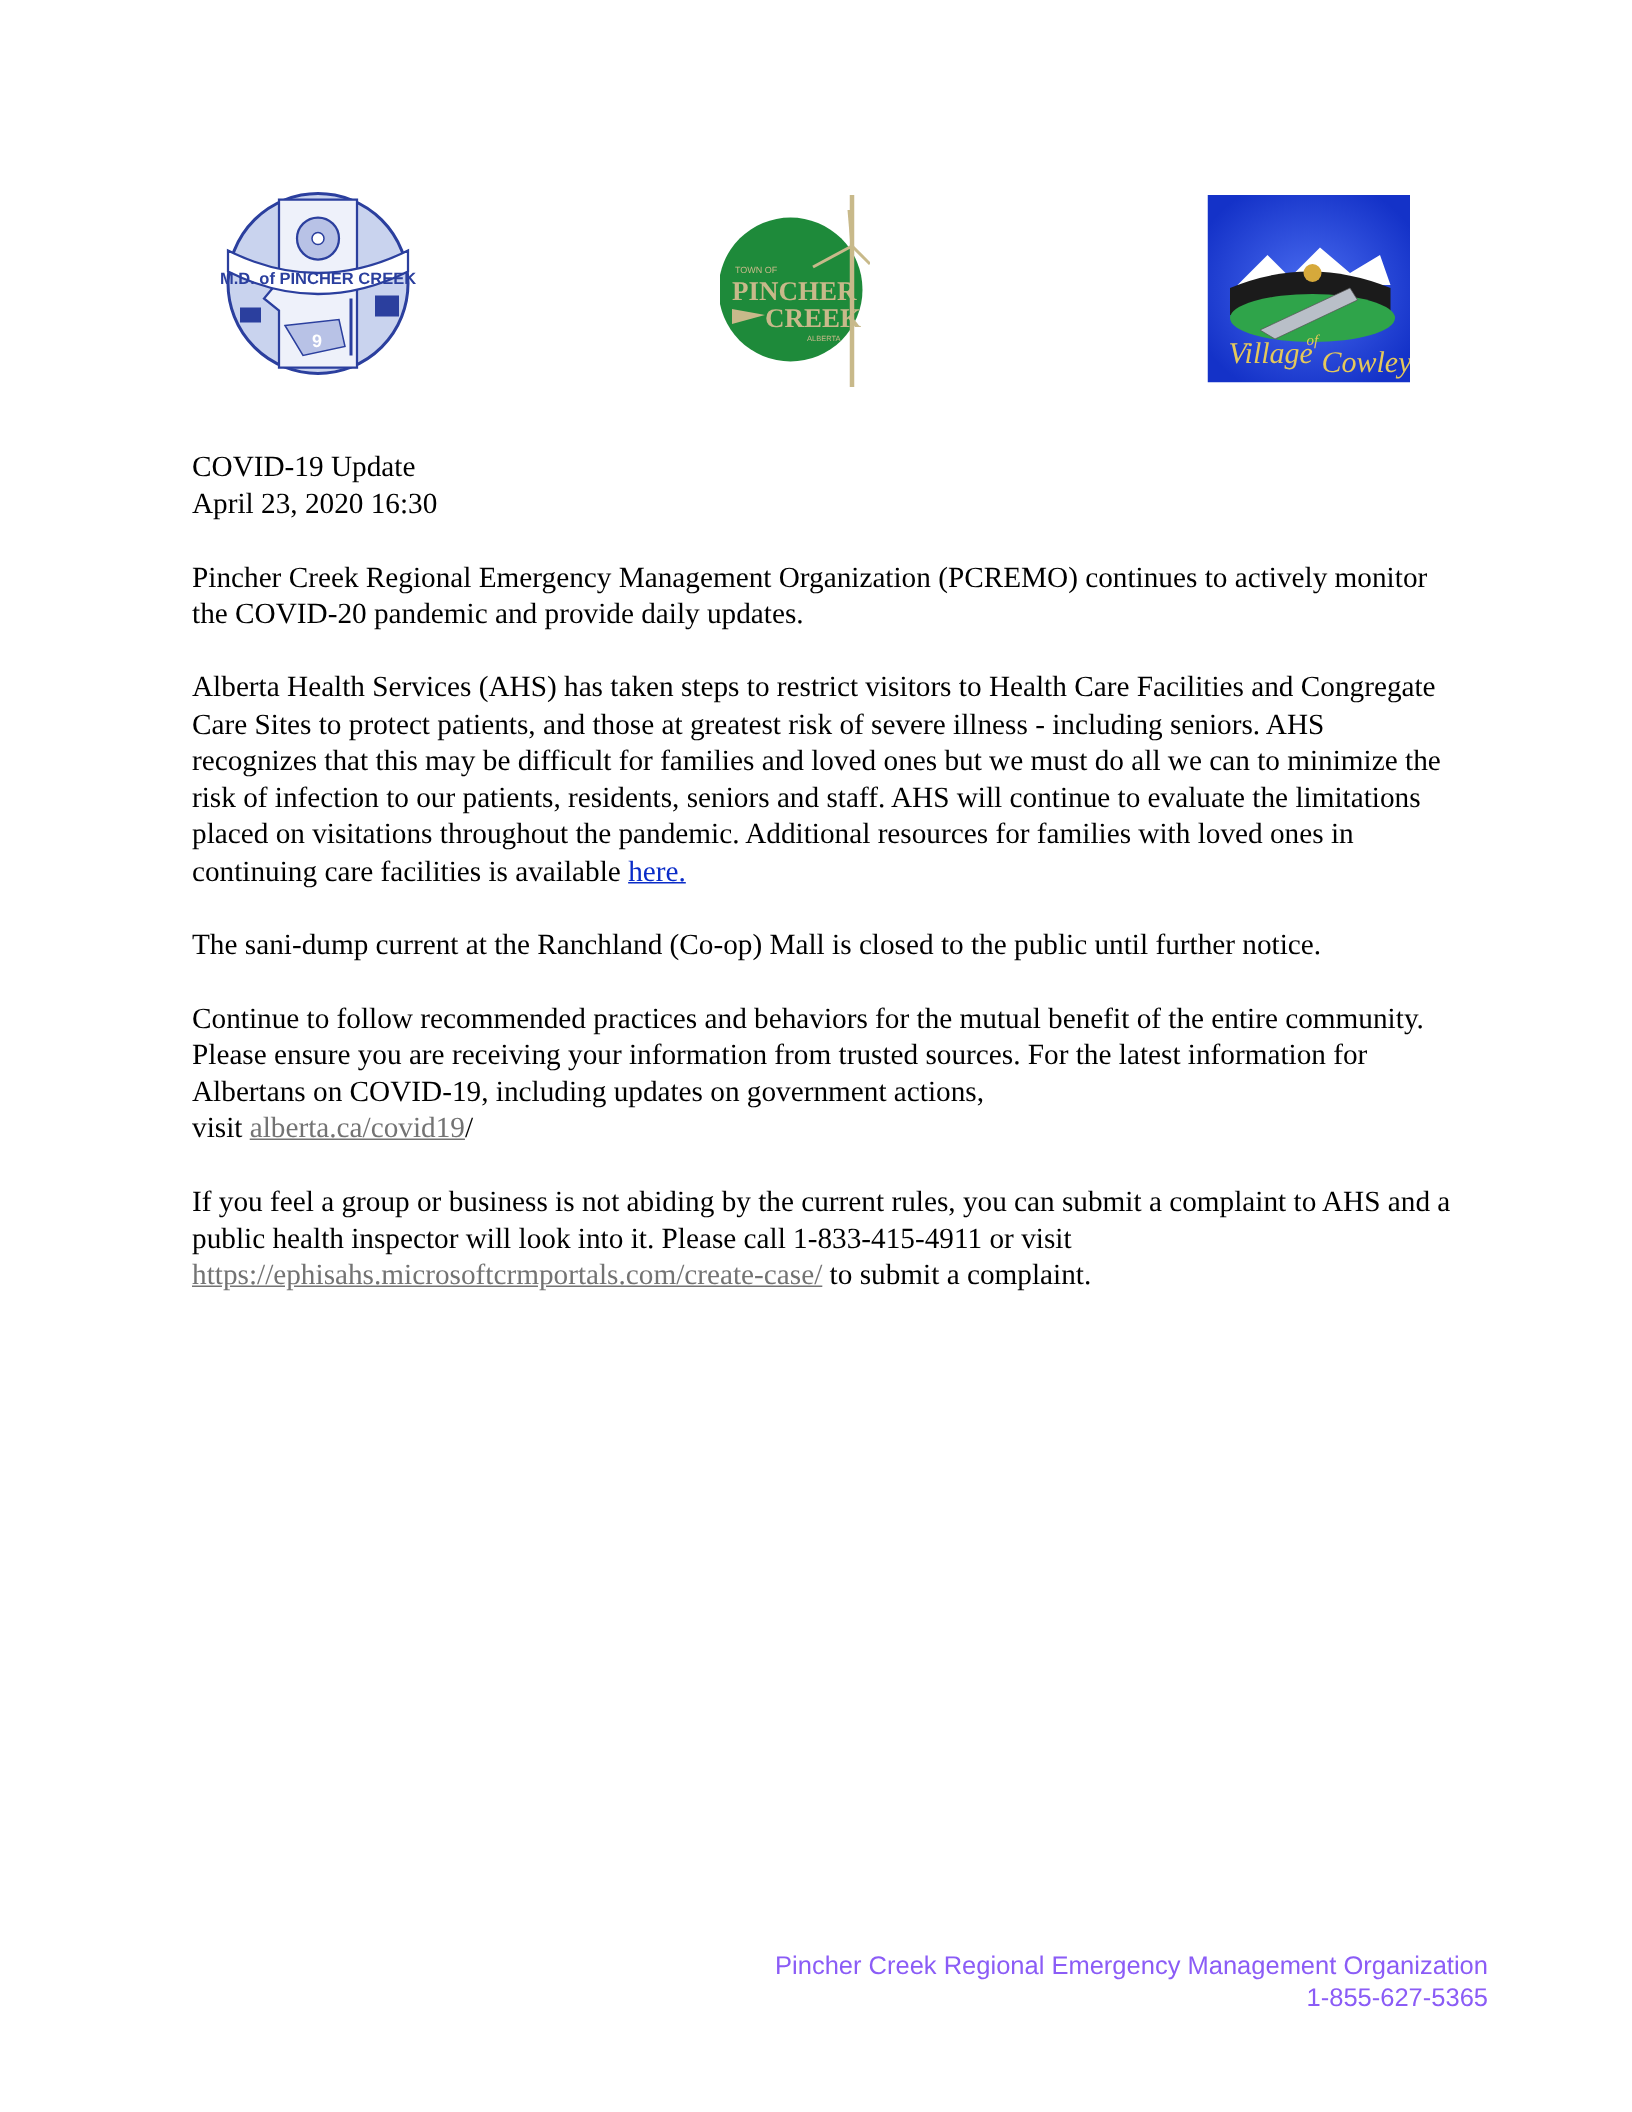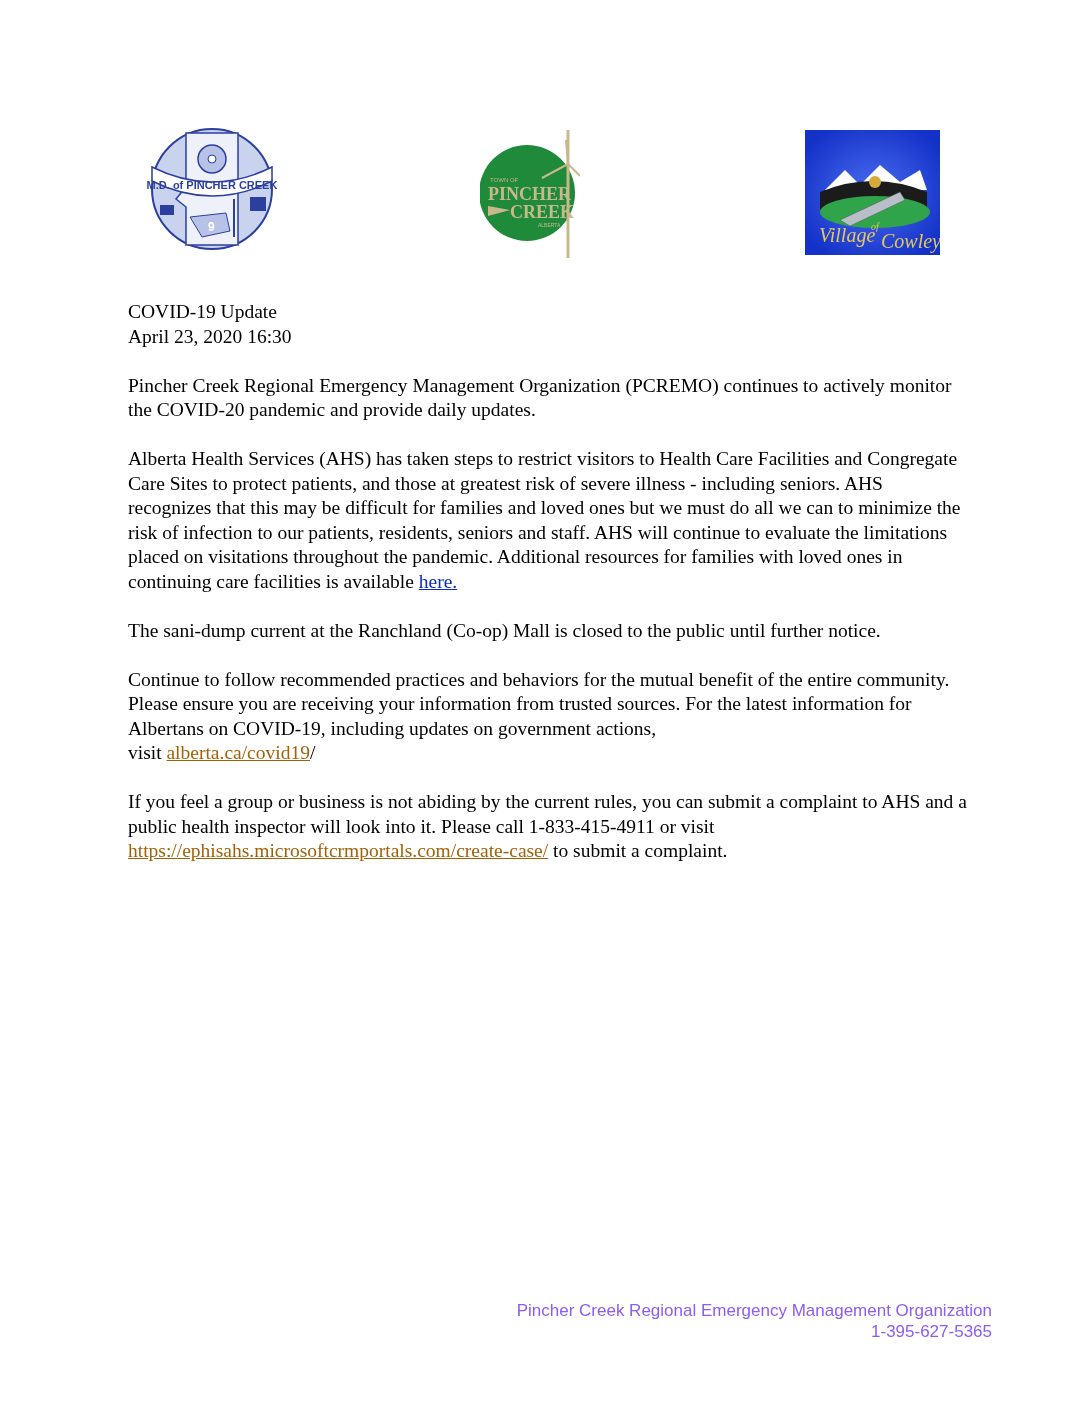--- a/index.html
+++ b/index.html
@@ -8,21 +8,21 @@
     .logo { position: absolute; }
     .logo-md { left: 146px; top: 127px; width: 132px; height: 124px; }
     .logo-town { left: 480px; top: 130px; width: 100px; height: 128px; }
     .logo-cowley { left: 805px; top: 130px; width: 135px; height: 125px; }
     .body-text {
       position: absolute; left: 128px; top: 300px; width: 840px;
       font-family: Liberation Serif, serif;
       font-size: 19.5px; line-height: 24.5px; color: #000;
     }
     .body-text p { margin: 0 0 24.5px 0; }
-    .body-text a { color: #a16207; text-decoration: underline; }
+    .body-text a { color: #737373; text-decoration: underline; }
     .body-text a.blue { color: #0a2cc8; margin-top: 48px; }
     .footer {
       position: absolute; right: 128px; top: 1300px;
       font-family: "Liberation Sans", "DejaVu Sans", sans-serif;
       font-size: 17px; line-height: 21px; text-align: right; color: #8b5cf6;
     }
   </style>
 </head>
 <body>
 
@@ -86,15 +86,15 @@
     </p>
     <p>Pincher Creek Regional Emergency Management Organization (PCREMO) continues to actively monitor the COVID-20 pandemic and provide daily updates.</p>
     <p><span>Alberta Health Services (AHS) has taken steps to restrict visitors to Health Care Facilities and Congregate Care Sites to protect patients, and those at greatest risk of severe illness - including seniors.  AHS recognizes that this may be difficult for families and loved ones but we must do all we can to minimize the risk of infection to our patients, residents, seniors and staff. AHS will continue to evaluate the limitations placed on visitations throughout the pandemic.  Additional resources for families with loved ones in continuing care facilities is available </span><a class="blue">here.</a></p>
     <p>The sani-dump current at the Ranchland (Co-op) Mall is closed to the public until further notice.</p>
     <p><span>Continue to follow recommended practices and behaviors for the mutual benefit of the entire community. Please ensure you are receiving your information from trusted sources. For the latest information for Albertans on COVID-19, including updates on government actions,</span><br><span>visit </span><a>alberta.ca/covid19</a><span>/</span></p>
     <p><span>If you feel a group or business is not abiding by the current rules, you can submit a complaint to AHS and a public health inspector will look into it.  Please call 1-833-415-4911 or visit </span><a>https://ephisahs.microsoftcrmportals.com/create-case/</a><span> to submit a complaint.</span></p>
   </div>
 
   <div class="footer">
     <div>Pincher Creek Regional Emergency Management Organization</div>
-    <div>1-395-627-5365</div>
+    <div>1-855-627-5365</div>
   </div>
 </div>
 
 </body></html>

